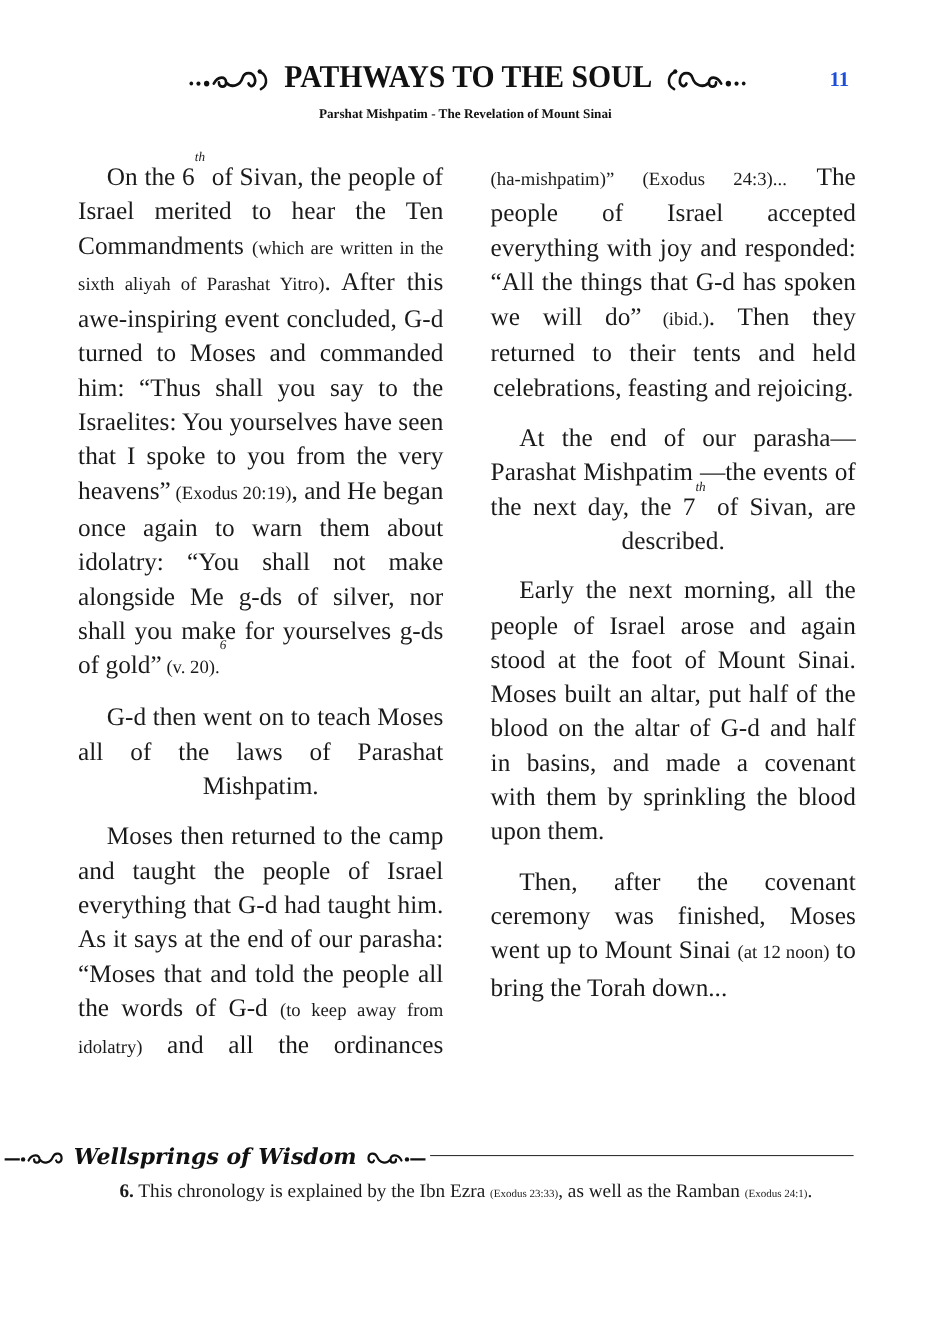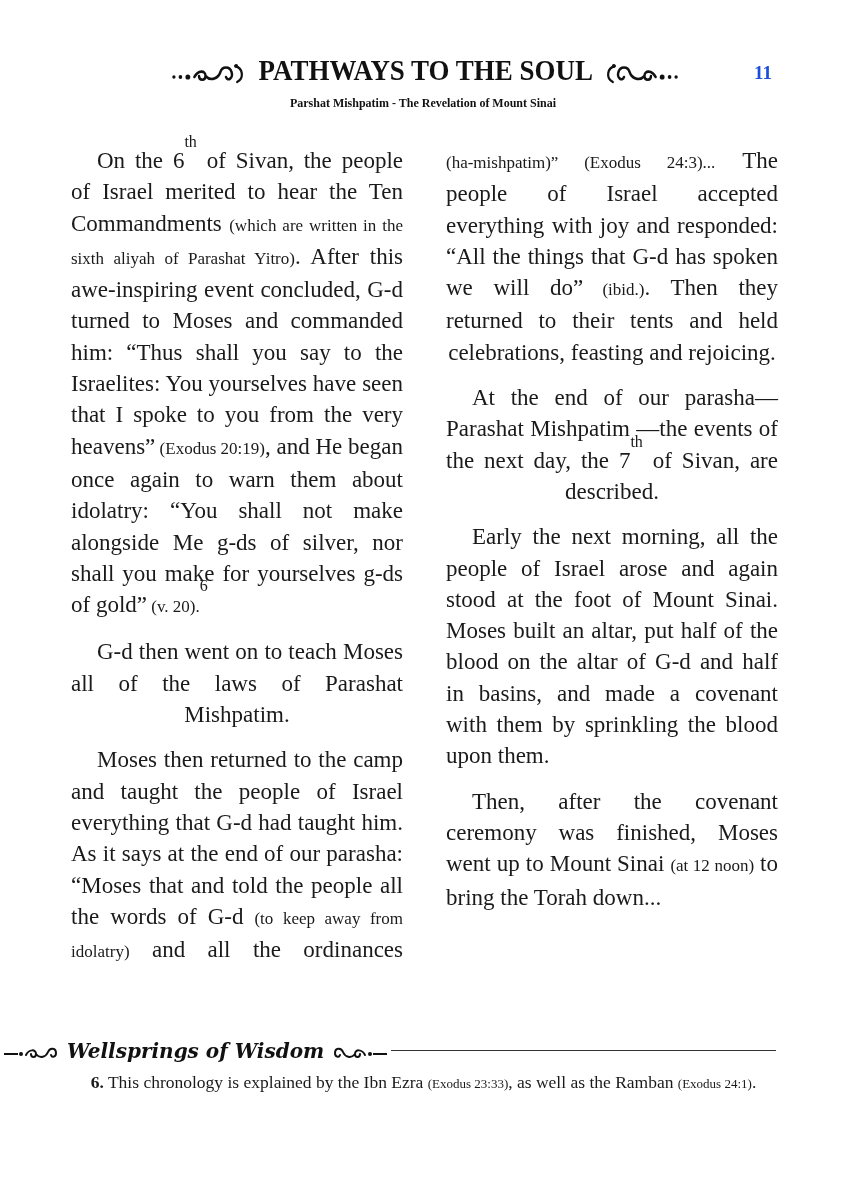--- a/index.html
+++ b/index.html
@@ -13,29 +13,29 @@
   .page-number { position:absolute; left:754px; top:10px; font-weight:bold; font-size:19px; color:#1d4ed8; }
   .subtitle { position:absolute; top:96px; left:0; width:846px; text-align:center; font-weight:bold; font-size:12px; color:#111; }
   .col { position:absolute; top:145px; width:332px; font-size:23px; line-height:31.3px; }
   .col-left { left:71px; }
   .col-right { left:446px; }
   .col p { margin:0 0 14px 0; text-align:justify; text-align-last:left; hyphens:none; }
   .col p.indent { text-indent:26px; }
   .col p.center-last { text-align-last:center; }
   .small { font-size:17px; }
   .it { }
-  sup { font-size:16px; vertical-align:top; position:relative; top:-3px; line-height:0; }
+  sup { font-size:12px; vertical-align:top; position:relative; top:-3px; line-height:0;font-style:italic; }
   .rule { position:absolute; top:1050px; left:71px; width:705px; height:1px; background:#333; }
   .footer-banner { position:absolute; top:1038px; left:0; width:776px; text-align:left; }
   .footer-banner-inner { display:inline-block; background:#fff; padding:0 4px; font-family:"DejaVu Serif", serif;
                          font-style:italic; font-weight:bold; font-size:20px; line-height:26px; color:#111; }
   .footnote { position:absolute; top:1070px; left:71px; width:705px; font-size:17.5px; line-height:25px;
               text-align:justify; text-align-last:center; }
   .footnote b { font-weight:bold; }
-  .fn-small { font-size:13px; }
+  .fn-small { font-size:10px; }
 </style>
 </head>
 <body>
 
 <div class="header">
   <div class="header-title">
     <svg class="orn" width="88" height="22" viewBox="0 0 88 22">
       <circle cx="4" cy="15" r="1.8" fill="#111"></circle>
       <circle cx="11" cy="15" r="2" fill="#111"></circle>
       <circle cx="19" cy="15" r="2.6" fill="#111"></circle>

